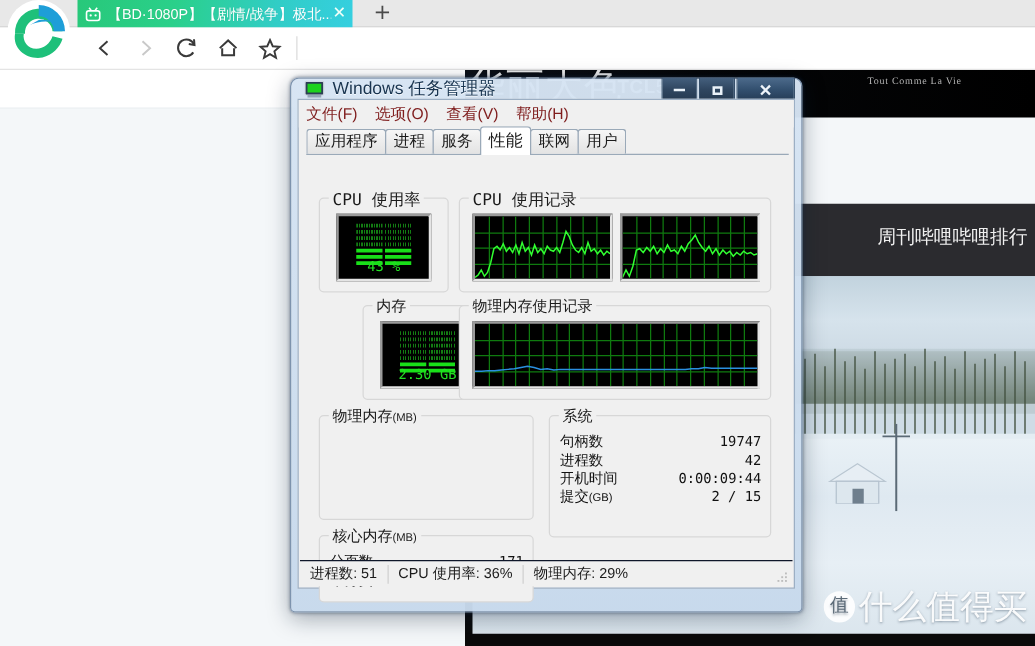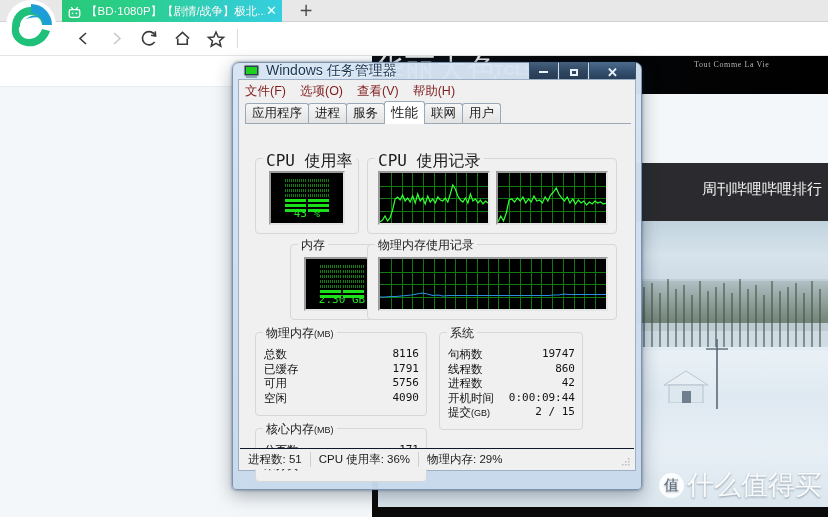--- a/index.html
+++ b/index.html
@@ -222,21 +222,21 @@
     position: absolute; left: 4px; right: 4px; top: 66px; bottom: 24px;
     background: #f0f0f0;
   }
 
   
   .grp { position: absolute; border: 1px solid #d7d7d7; border-radius: 4px; background: #f0f0f0; }
   .grp-label {
     position: absolute; top: -8px; left: 7px; padding: 0 3px;
     background: #f0f0f0; font-size: 12px; color: #1b1b1b; white-space: nowrap;
   }
-  .grp-label.mono { font-family: "DejaVu Sans Mono", monospace; font-size: 16px; }
+  .grp-label.mono { font-family: "DejaVu Sans Mono", monospace; font-size: 13px; }
   .unit { font-size: 9px; }
 
   .meter {
     position: absolute; background: #000; border: 2px solid #9b9b9b;
     border-right-color: #e4e4e4; border-bottom-color: #e4e4e4;
     overflow: hidden;
   }
   .bars { position: absolute; left: 0; right: 0; top: 6px; display: flex; flex-direction: column-reverse; align-items: center; gap: 2px; }
   .bar-row { display: flex; gap: 2px; }
   .bar-seg { width: 21px; height: 3px; background: #19e019; }
@@ -628,64 +628,42 @@
                 <line x1="0" y1="13.5" x2="226" y2="13.5" stroke="#0f7a0f" stroke-width="1"></line>
                 <line x1="0" y1="25.5" x2="226" y2="25.5" stroke="#0f7a0f" stroke-width="1"></line>
                 <line x1="0" y1="38.5" x2="226" y2="38.5" stroke="#0f7a0f" stroke-width="1"></line>
                 <polyline points="0.0,38.0 5.3,38.0 10.5,37.5 15.8,37.5 21.0,37.0 26.3,36.5 31.5,36.0 36.8,35.0 42.0,34.0 47.3,35.0 52.6,36.5 57.8,36.0 63.1,37.0 68.3,36.5 73.6,36.5 78.8,36.5 84.1,36.5 89.3,36.5 94.6,36.5 99.9,36.5 105.1,36.5 110.4,36.5 115.6,36.5 120.9,36.5 126.1,36.5 131.4,36.5 136.7,36.5 141.9,36.5 147.2,36.5 152.4,36.5 157.7,36.5 162.9,36.5 168.2,36.5 173.4,36.0 178.7,36.0 184.0,35.0 189.2,35.5 194.5,35.5 199.7,35.5 205.0,35.5 210.2,35.5 215.5,35.5 220.7,35.5 226.0,35.5" fill="none" stroke="#2a8fe0" stroke-width="1.2"></polyline>
               </svg>
           </div>
         </div>
 
         <div class="grp" style="left:12px; top:186px; width:172px; height:84px;">
           <span class="grp-label"><span>物理内存</span><span class="unit">(MB)</span></span>
-          <div class="stats">
-            <div class="srow">
-                <span class="sname">总数</span>
-                <span class="sval">8116</span>
-              </div>
-            <div class="srow">
-                <span class="sname">已缓存</span>
-                <span class="sval">1791</span>
-              </div>
-            <div class="srow">
-                <span class="sname">可用</span>
-                <span class="sval">5756</span>
-              </div>
-            <div class="srow">
-                <span class="sname">空闲</span>
-                <span class="sval">4090</span>
-              </div>
-          </div>
         </div>
 
         <div class="grp" style="left:12px; top:282px; width:172px; height:54px;">
           <span class="grp-label"><span>核心内存</span><span class="unit">(MB)</span></span>
           <div class="stats">
             <div class="srow">
                 <span class="sname">分页数</span>
                 <span class="sval">171</span>
               </div>
             <div class="srow">
                 <span class="sname">未分页</span>
                 <span class="sval">97</span>
               </div>
           </div>
         </div>
 
-        <div class="grp" style="left:196px; top:186px; width:144px; height:98px;">
+        <div class="grp" style="left:196px; top:186px; width:178px; height:98px;">
           <span class="grp-label">系统</span>
           <div class="stats">
             <div class="srow">
                 <span class="sname">句柄数</span>
                 <span class="sval">19747</span>
-              </div>
-            <div class="srow">
-                <span class="sname">线程数</span>
-                <span class="sval">860</span>
               </div>
             <div class="srow">
                 <span class="sname">进程数</span>
                 <span class="sval">42</span>
               </div>
             <div class="srow">
                 <span class="sname">开机时间</span>
                 <span class="sval">0:00:09:44</span>
               </div>
             <div class="srow">

